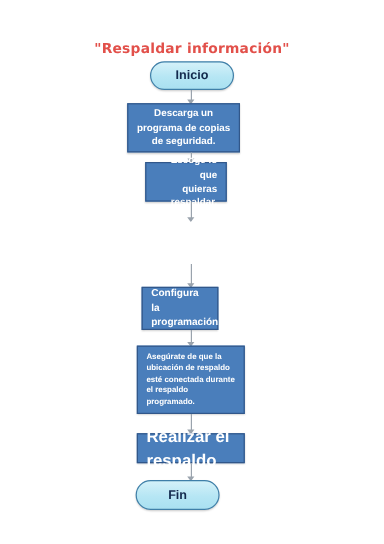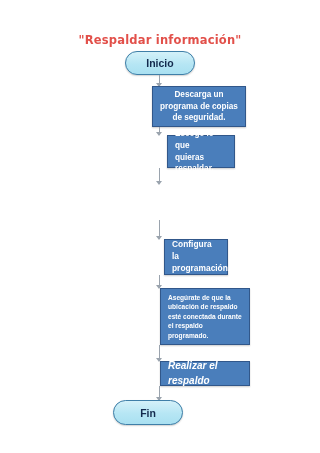--- a/index.html
+++ b/index.html
@@ -61,21 +61,20 @@
     box-sizing: border-box;
     background: #4a7ebb;
     border: 1.1px solid #31578a;
     color: #ffffff;
     font-weight: 700;
     display: flex;
     flex-direction: column;
     justify-content: center;
     box-shadow: 0 1px 1.5px rgba(0,0,0,0.20);
     line-height: 1.42;
-    margin-left: 46px;
   }
   .process.center { align-items: center; text-align: center; }
   .process.left   { align-items: flex-start; text-align: left; }
 
   .process .txt {
     display: block;
     width: 100%;
     padding: 0 7px;
     box-sizing: border-box;
     white-space: pre-line;
@@ -124,21 +123,21 @@
     <span class="txt">Descarga un
 programa de copias
 de seguridad.</span>
   </div>
 
   <div class="connector" style="left:153px; top:127px; height:8px;">
     <div class="stem"></div>
     <div class="head"></div>
   </div>
 
-  <div class="process left" style="left:121px; top:135px; width:68px; height:33px; font-size:8.2px;">
+  <div class="process left" style="left:121px; top:135px; width:68px; height:33px; font-size:8.2px;text-align:right;">
     <span class="txt">Escoge lo que
 quieras respaldar.</span>
   </div>
 
   <div class="connector" style="left:153px; top:168px; height:16px;">
     <div class="stem"></div>
     <div class="head"></div>
   </div>
 
 
@@ -163,21 +162,21 @@
 esté conectada durante
 el respaldo
 programado.</span>
   </div>
 
   <div class="connector" style="left:153px; top:345px; height:16px;">
     <div class="stem"></div>
     <div class="head"></div>
   </div>
 
-  <div class="process left" style="left:114px; top:361px; width:90px; height:25px; font-size:10px;font-style:italic;">
+  <div class="process left" style="left:114px; top:361px; width:90px; height:25px; font-size:14px;">
     <span class="txt">Realizar el respaldo</span>
   </div>
 
   <div class="connector" style="left:153px; top:386px; height:14px;">
     <div class="stem"></div>
     <div class="head"></div>
   </div>
 
   <div class="terminator" style="left:113px; top:400px; width:70px; height:25px;">
     <span>Fin</span>

